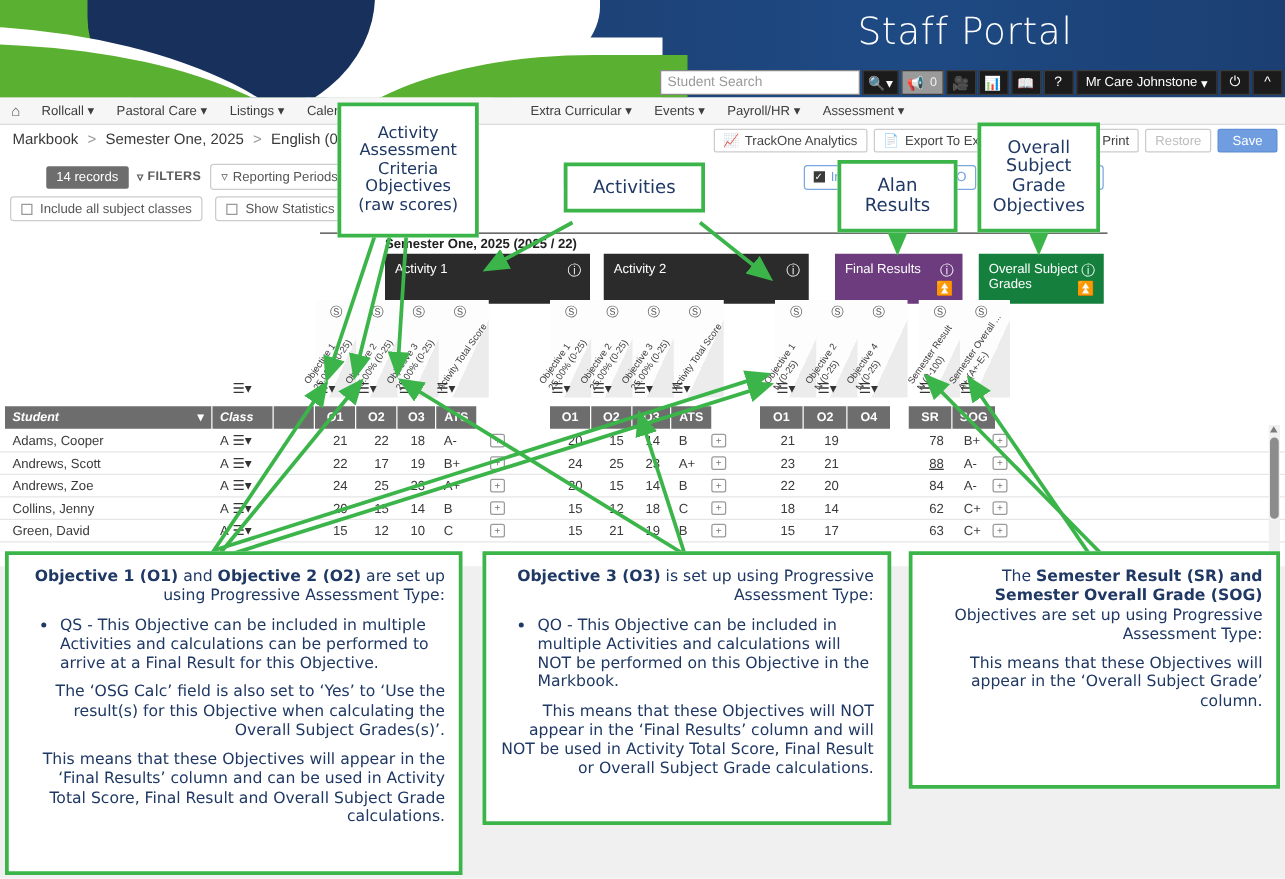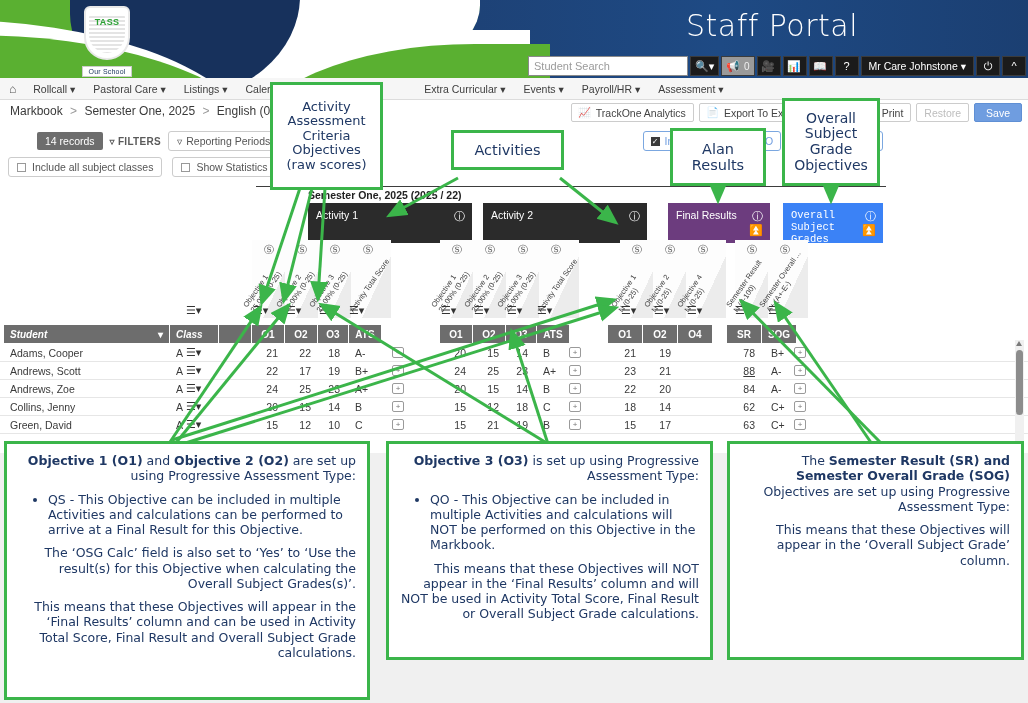--- a/index.html
+++ b/index.html
@@ -112,21 +112,21 @@
   
   .mb-wrap { position: absolute; left: 0; top: 178px; width: 1028px; height: 275px; background:#fff; }
   .mb-rule { position: absolute; left: 256px; top: 186px; width: 630px; height: 1px; background: #3d3d3d; }
   .mb-semester { position: absolute; left: 308px; top: 189px; font-size: 10.5px; font-weight: bold; color: #222; }
 
   .act-hdr { position: absolute; height: 40px; color: #fff; font-size: 10.5px; padding: 6px 8px; }
   .act-hdr .info { position: absolute; right: 7px; top: 6px; font-size: 11px; }
   .act-hdr .dl { position: absolute; right: 7px; top: 21px; font-size: 11px; }
   .act-dark { background: #2b2b2b; }
   .act-purple { background: #6c3c7e; }
-  .act-navy { background: #3b82f6; font-family: Liberation Mono, monospace; }
+  .act-navy { background: #15803d; }
 
   
   .rotband { position: absolute; top: 240px; height: 78px; }
   .rotcell { position: absolute; top: 0; width: 40px; height: 78px;
      background: linear-gradient(115deg,#fdfdfd 0 62%, #ececec 62% 100%); }
   .rotlab { position: absolute; left: 4px; bottom: 4px; transform-origin: left bottom;
      transform: rotate(-55deg); font-size: 7.5px; color: #3a3a3a; white-space: nowrap; line-height: 9px; }
   .nosym { position: absolute; top: 3px; left: 12px; font-size: 10px; color: #5c5c5c; }
 
   .menucell { position: absolute; top: 304px; height: 16px; font-size: 11px; color: #333; }
@@ -173,27 +173,20 @@
 
   <div class="banner">
     <div class="swoosh sw1"></div>
     <div class="swoosh sw2"></div>
     <div class="swoosh sw3"></div>
     <div class="swoosh sw9"></div>
     <div class="swoosh sw5"></div>
     <div class="swoosh sw6"></div>
     <div class="swoosh sw7"></div>
     <div class="swoosh sw8"></div>
-    <div class="logo-wrap">
-      <div class="shield">
-        <div class="shield-band"></div>
-        <div class="tass">TASS</div>
-      </div>
-      <div class="ourschool">Our School</div>
-    </div>
     <div class="portal-title">Staff Portal</div>
   </div>
 
   <div class="search-strip">
     <div class="search-input">Student Search</div>
     <div class="ic-btn">🔍▾</div>
     <div class="ic-btn light">📢<span class="badge-num">0</span></div>
     <div class="ic-btn">🎥</div>
     <div class="ic-btn">📊</div>
     <div class="ic-btn">📖</div>
@@ -592,20 +585,20 @@
   <div class="note" style="left:386px; top:441px; width:327px; height:219px;">
     <p>
       <b>Objective 3 (O3)</b><span> is set up using Progressive Assessment Type:</span>
     </p>
     <ul>
       <li>QO - This Objective can be included in multiple Activities and calculations will NOT be performed on this Objective in the Markbook.</li>
     </ul>
     <p>This means that these Objectives will NOT appear in the ‘Final Results’ column and will NOT be used in Activity Total Score, Final Result or Overall Subject Grade calculations.</p>
   </div>
 
-  <div class="note" style="left:727px; top:441px; width:297px; height:219px;">
+  <div class="note" style="left:727px; top:441px; width:297px; height:190px;">
     <p>
       <span>The </span><b>Semester Result (SR) and Semester Overall Grade (SOG)</b><span> Objectives are set up using Progressive Assessment Type:</span>
     </p>
     <p>This means that these Objectives will appear in the ‘Overall Subject Grade’ column.</p>
   </div>
 
 </div>
 
 </body></html>

